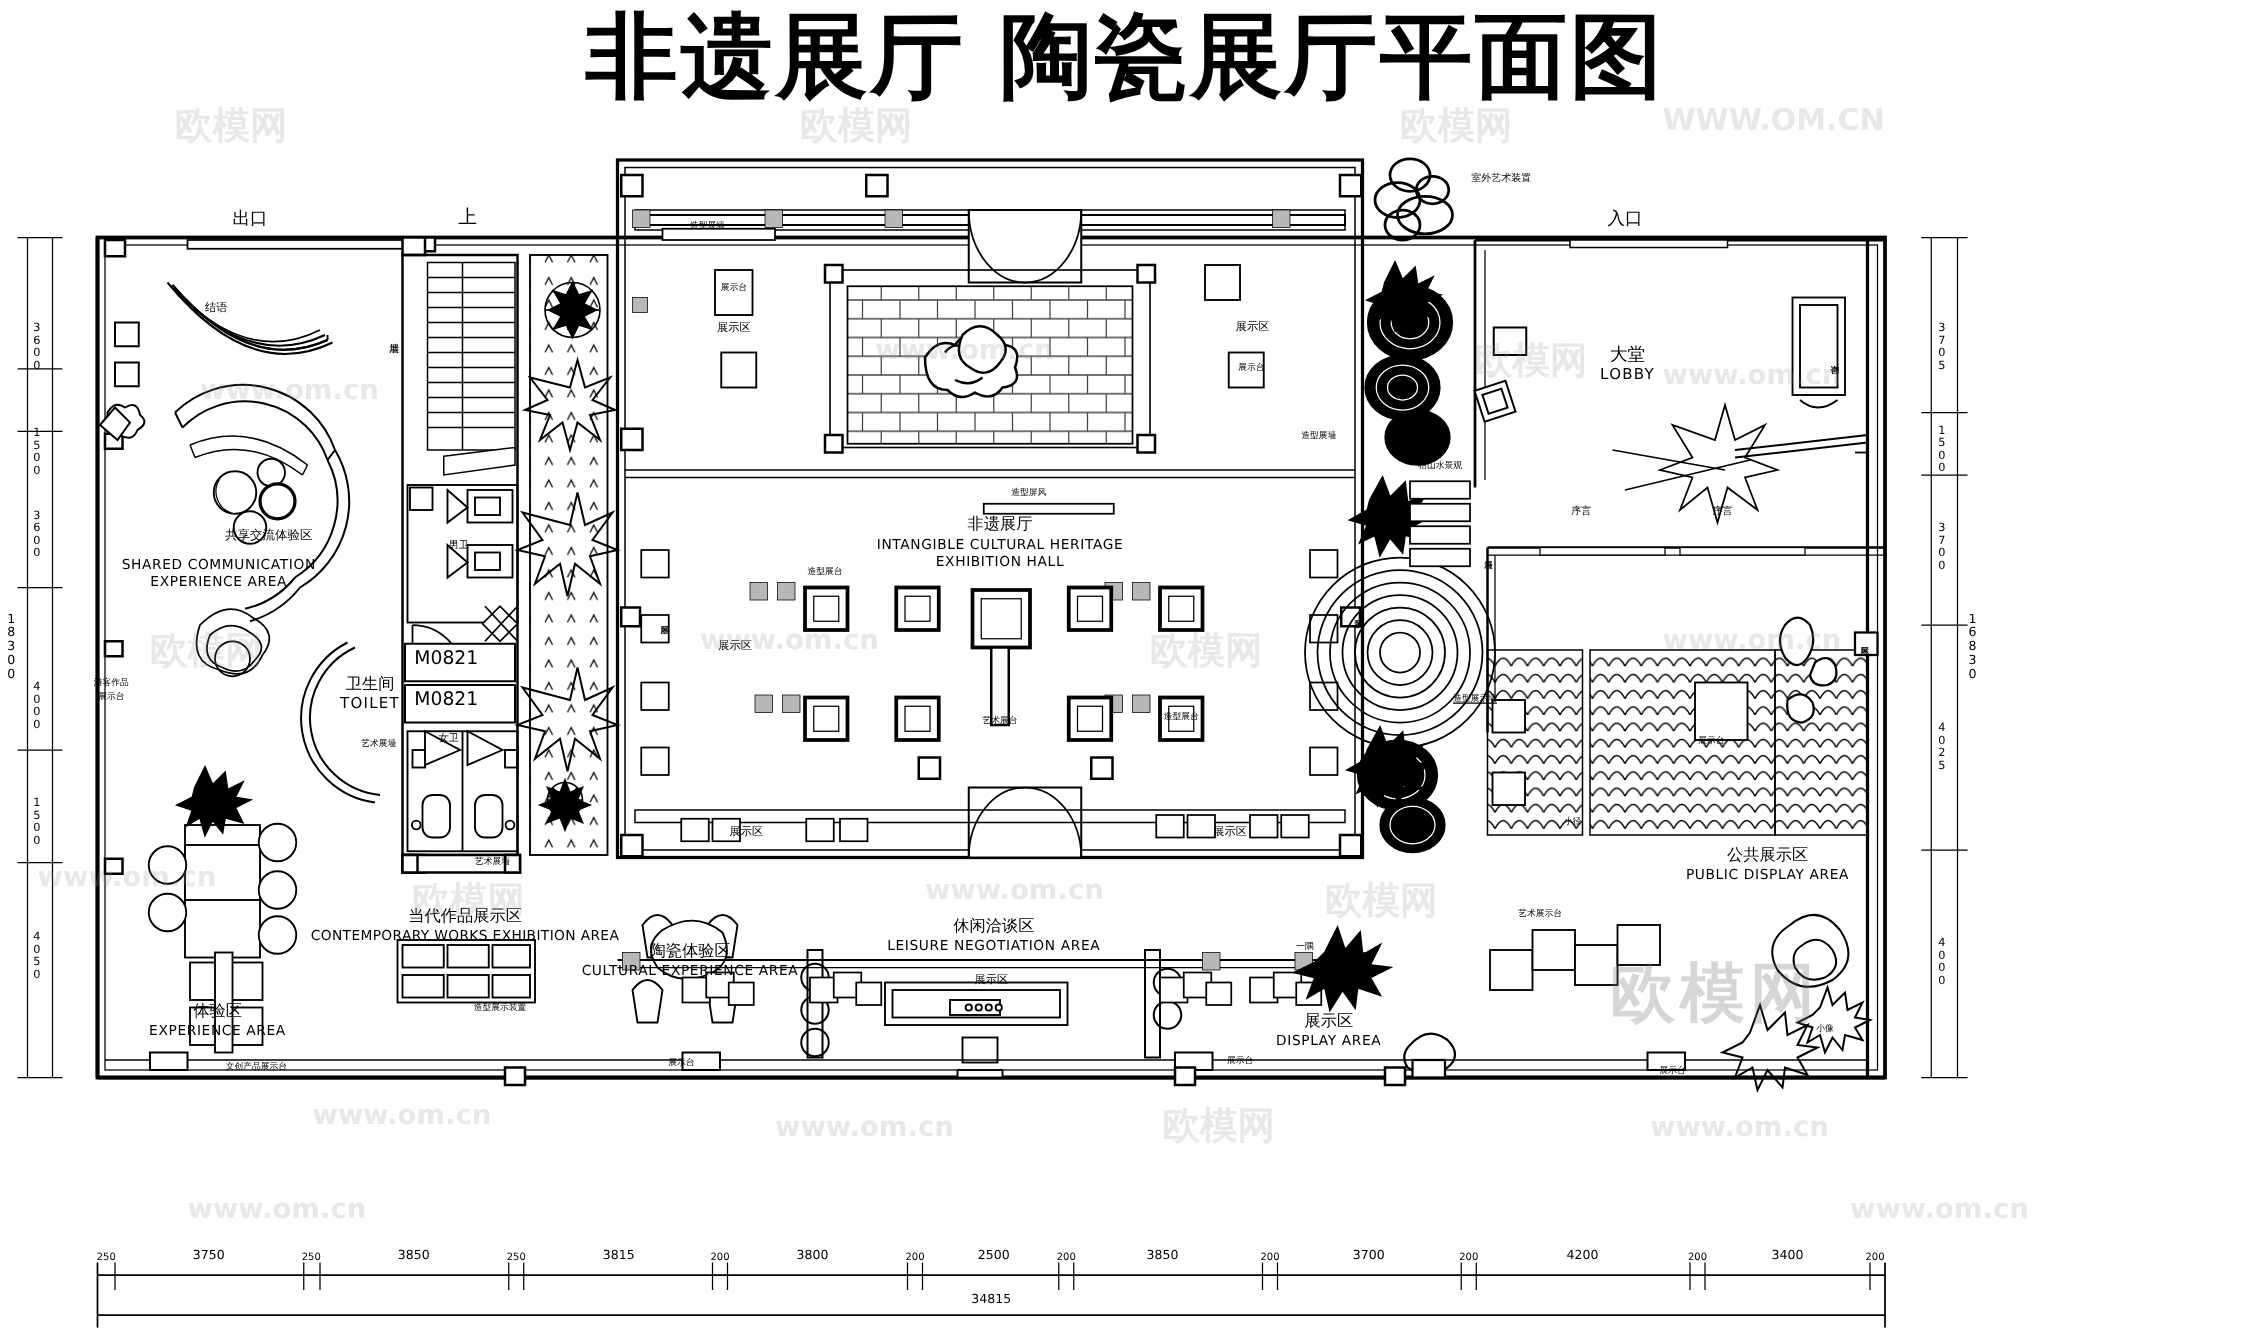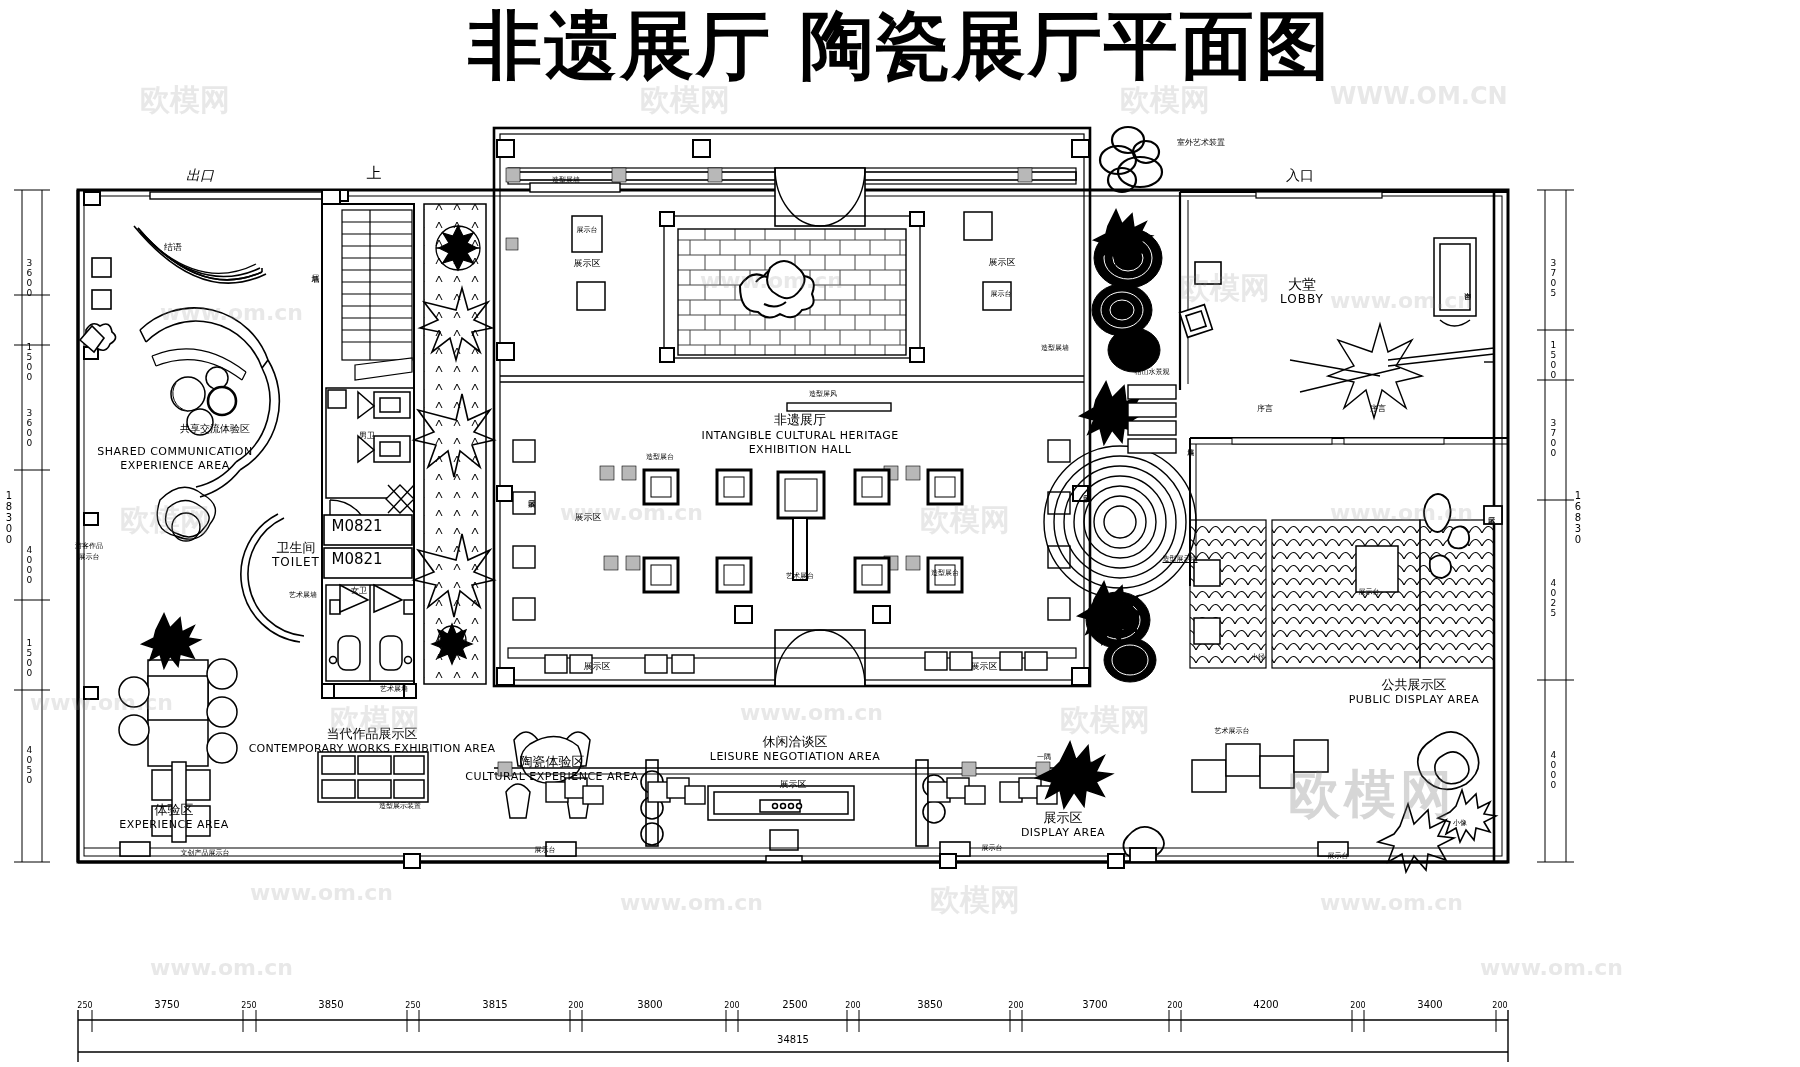--- a/index.html
+++ b/index.html
@@ -596,21 +596,21 @@
     <rect x="1318" y="842" width="30" height="14"></rect>
     <rect x="120" y="842" width="30" height="14"></rect>
   </g>
   <g stroke="#000" stroke-width="2" fill="#fff">
     <rect x="404" y="854" width="16" height="14"></rect>
     <rect x="940" y="854" width="16" height="14"></rect>
     <rect x="1108" y="854" width="16" height="14"></rect>
   </g>
 </svg>
 
-<div class="lbl c" style="left:200px;top:168px;font-size:14px;font-style:italic;">出口</div>
+<div class="lbl c" style="left:200px;top:168px;font-size:14px;">出口</div>
 <div class="lbl c" style="left:374px;top:166px;font-size:15px;">上</div>
 <div class="lbl c" style="left:1300px;top:168px;font-size:14px;">入口</div>
 <div class="lbl c" style="left:173px;top:243px;font-size:9px;">结语</div>
 <div class="lbl vert" style="left:310px;top:268px;font-size:8px;">展墙</div>
 
 <div class="lbl c" style="left:175px;top:424px;font-size:10px;margin-left:40px;">共享交流体验区</div>
 <div class="lbl c" style="left:175px;top:446px;font-size:11px;letter-spacing:.5px;">SHARED COMMUNICATION</div>
 <div class="lbl c" style="left:175px;top:460px;font-size:11px;letter-spacing:.5px;">EXPERIENCE AREA</div>
 
 <div class="lbl c" style="left:89px;top:543px;font-size:7px;">游客作品</div>

